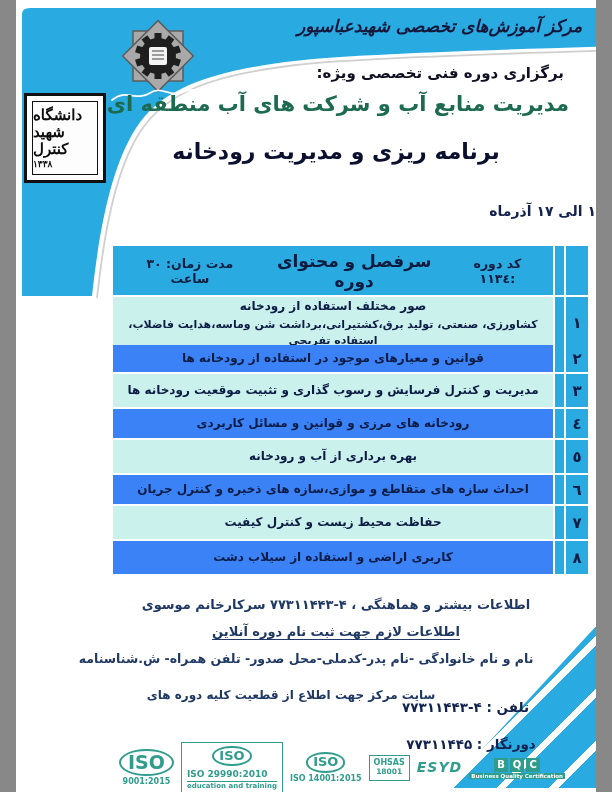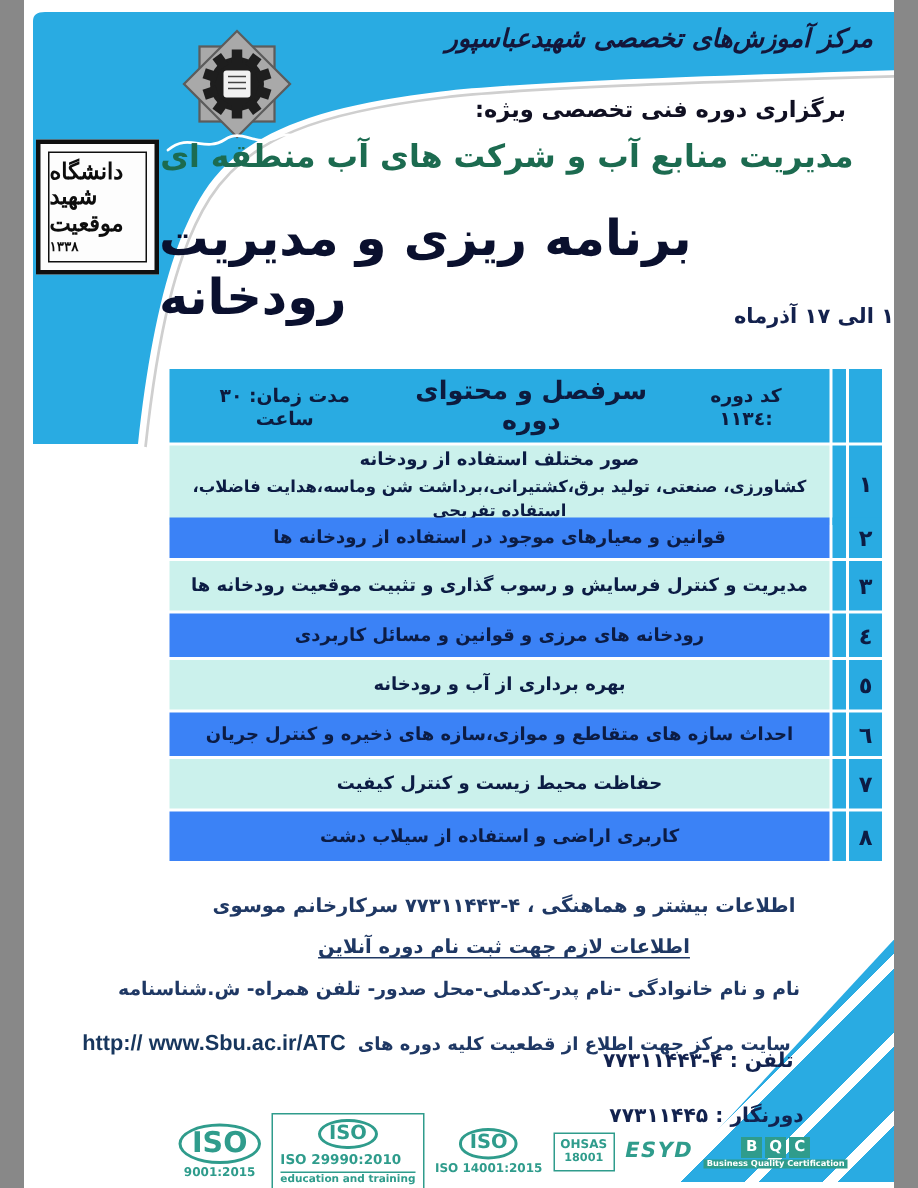--- a/index.html
+++ b/index.html
@@ -27,22 +27,22 @@
     width:64px;height:72px;border:1px solid #101010;display:flex;flex-direction:column;
     align-items:flex-end;justify-content:center;direction:rtl;
     font-family:"DejaVu Serif",serif;color:#0d0d0d;
   }
   .seal-line{font-size:15px;font-weight:bold;line-height:1.15;}
   .seal-year{font-size:9px;font-weight:bold;margin-top:1px;}
   
   .intro-line{right:32px;top:64px;z-index:2;color:#101022;font-size:15px;font-weight:bold;direction:rtl;}
   .audience-line{right:27px;top:92px;z-index:2;color:#1c6b50;font-size:21px;font-weight:bold;direction:rtl;}
   .course-title{
-    left:90px;right:30px;top:139px;z-index:2;text-align:left;color:#0a102e;
-    font-size:33px;font-weight:800;direction:rtl;letter-spacing:-1px;
+    left:90px;right:30px;top:139px;z-index:2;text-align:center;color:#0a102e;
+    font-size:22px;font-weight:800;direction:rtl;letter-spacing:-1px;
   }
   .date-line{left:72px;right:0;top:203px;z-index:2;text-align:right;color:#13214d;font-size:14px;font-weight:bold;direction:rtl;}
   
   .ctable{left:97px;top:246px;width:475px;z-index:2;display:flex;flex-direction:column;gap:2px;}
   .trow,.thead{display:grid;grid-template-columns:22px 9px 1fr;gap:2px;direction:rtl;}
   .thead{height:49px;}
   .cell{min-width:0;}
   .thead .cell{background:#29abe2;}
   .thead .content{
     display:flex;flex-direction:row;align-items:center;justify-content:space-between;
@@ -134,21 +134,21 @@
     </g>
   </svg>
   <svg class="abs signature" width="100" height="24" viewBox="0 0 100 24">
     <path d="M4,18 C18,6 28,20 42,11 C54,3 62,17 78,9 C86,5 92,12 97,7" fill="none" stroke="#ffffff" stroke-width="1.8" stroke-linecap="round"></path>
   </svg>
 
   <div class="abs seal">
     <div class="seal-inner">
       <div class="seal-line">دانشگاه</div>
       <div class="seal-line">شهید</div>
-      <div class="seal-line">موقعیت</div>
+      <div class="seal-line">کنترل</div>
       <div class="seal-year">۱۳۳۸</div>
     </div>
   </div>
 
   <div class="abs intro-line">برگزاری دوره فنی تخصصی ویژه:</div>
   <div class="abs audience-line">مدیریت منابع آب و شرکت های آب منطقه ای</div>
   <div class="abs course-title">برنامه ریزی و مدیریت رودخانه</div>
   <div class="abs date-line">۱ الی ۱۷ آذرماه</div>
 
   <div class="abs ctable">
@@ -220,21 +220,20 @@
           </div>
         </div>
       </div>
   </div>
 
   <div class="abs contact-line">اطلاعات بیشتر و هماهنگی ، ۴-۷۷۳۱۱۴۴۳ سرکارخانم موسوی</div>
   <div class="abs register-line">اطلاعات لازم جهت ثبت نام دوره آنلاین</div>
   <div class="abs fields-line">نام و نام خانوادگی -نام پدر-کدملی-محل صدور- تلفن همراه- ش.شناسنامه</div>
   <div class="abs site-row">
     <span class="site-fa">سایت مرکز جهت اطلاع از قطعیت کلیه دوره های</span>
-    <a class="site-url" href="#">http:// www.Sbu.ac.ir/ATC</a>
   </div>
 
   <div class="abs phone-line">تلفن : ۴-۷۷۳۱۱۴۴۳</div>
   <div class="abs fax-line">دورنگار : ۷۷۳۱۱۴۴۵</div>
 
   <div class="abs badges">
     <div class="badge">
       <span class="iso-big">ISO</span>
       <span class="badge-sub">9001:2015</span>
     </div>

